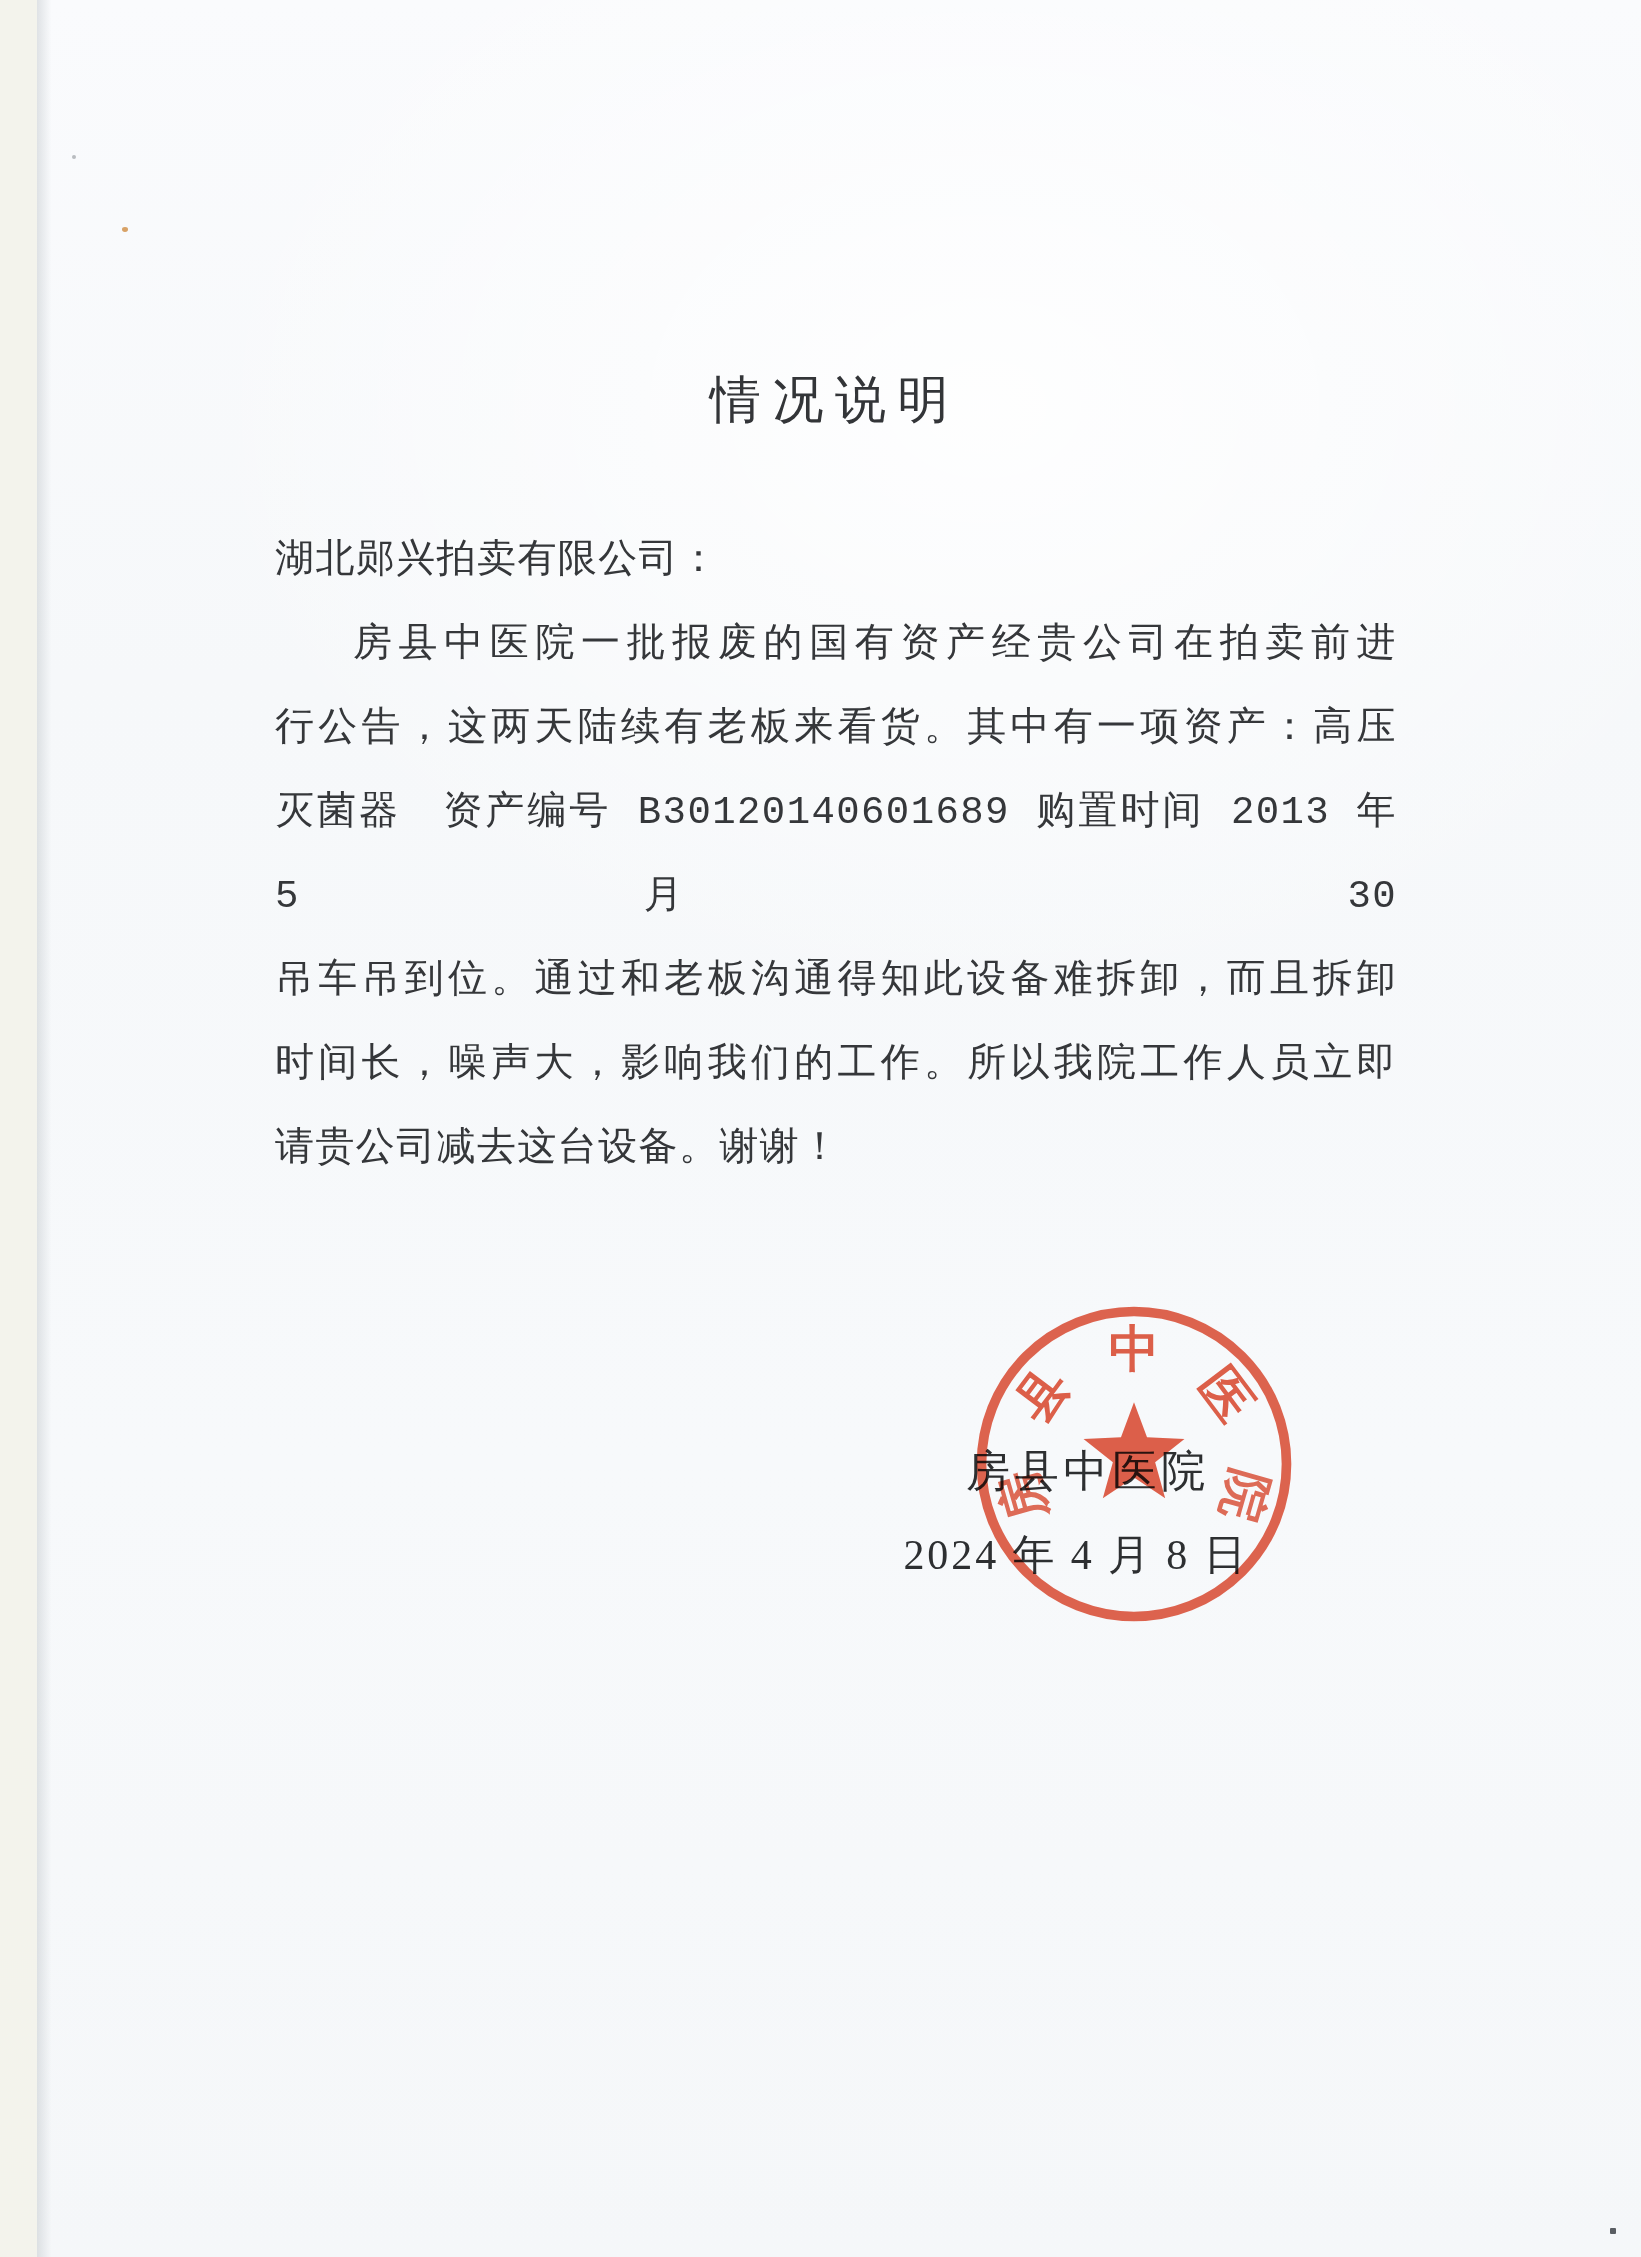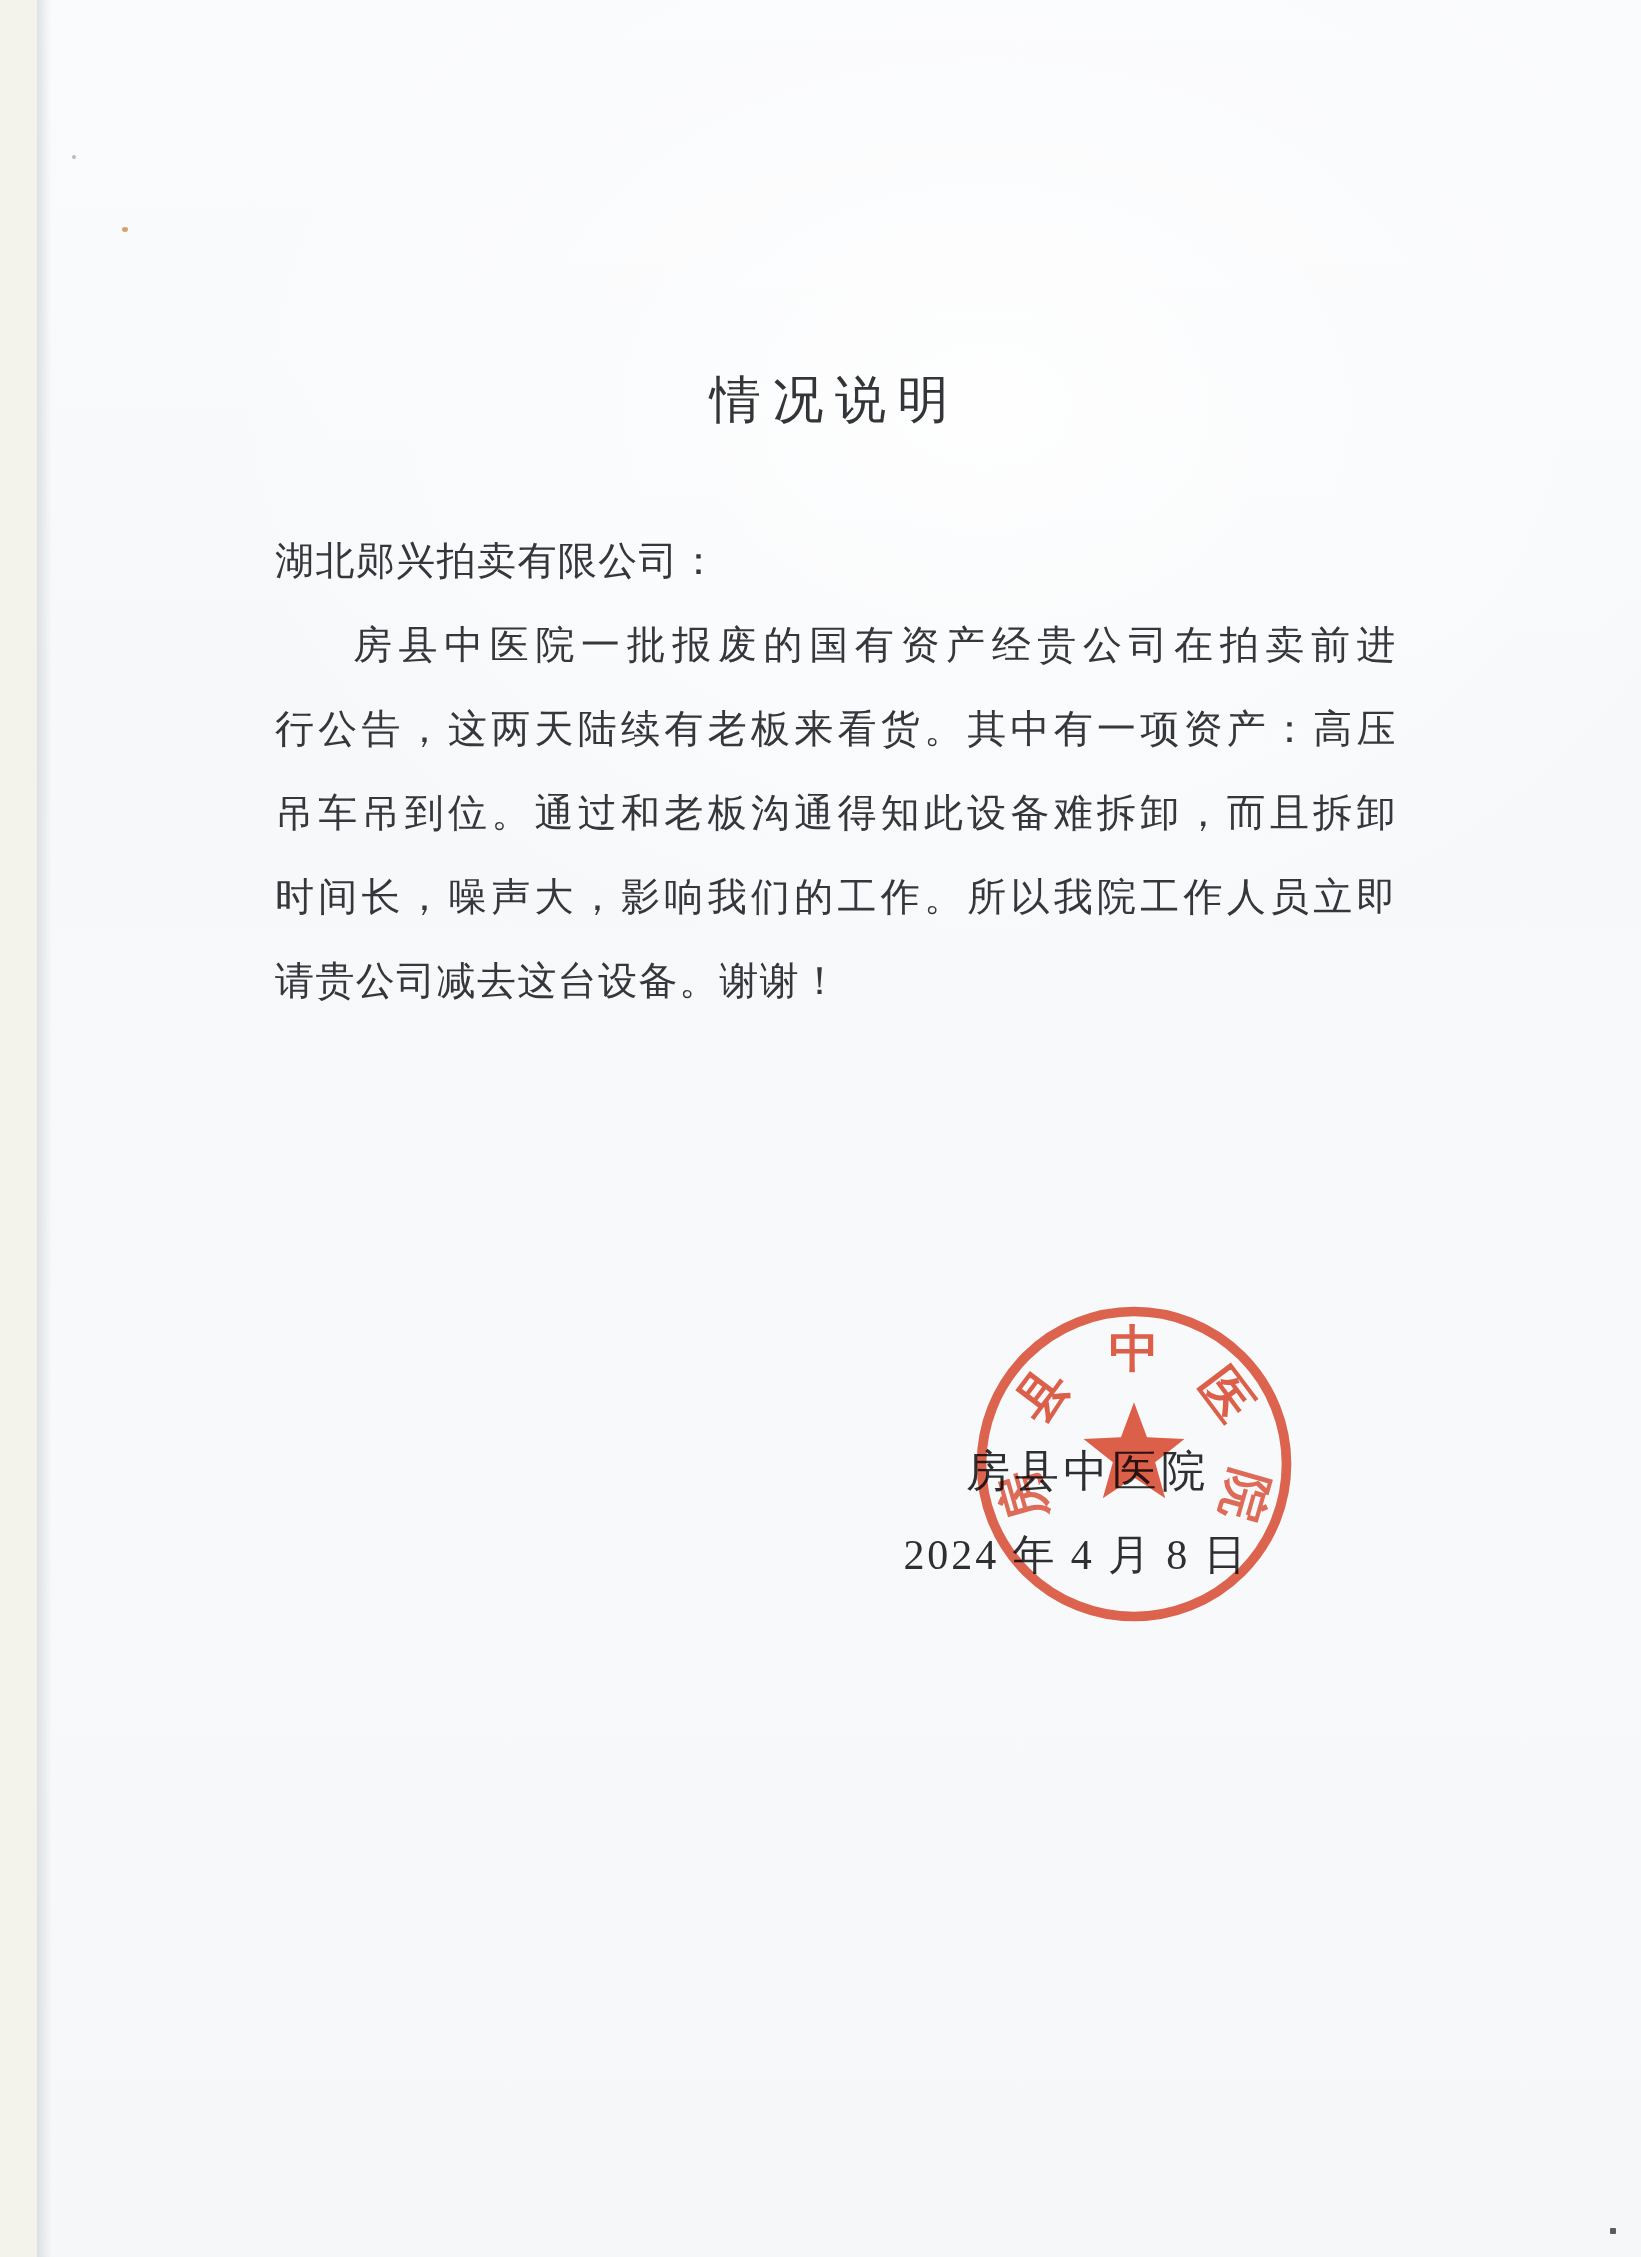--- a/index.html
+++ b/index.html
@@ -29,20 +29,21 @@
     position: absolute; left: 275px; width: 1120px; top: 366px;
     text-align: center;
     font-size: 51px; font-weight: 500; color: #333538;
     letter-spacing: 11.6px;
   }
   .body-block {
     position: absolute; left: 275px; width: 1122px; top: 519px;
     font-size: 39px; color: #35373a;
     line-height: 84px;
     letter-spacing: 1.4px;
+    font-family: Liberation Mono, monospace;
   }
   .line { white-space: nowrap; }
   .line.fill { white-space: normal; text-align: justify; text-align-last: justify; }
   .line.indent { text-indent: 2em; }
   .signature {
     position: absolute; left: 966px; width: 299px; top: 1442px;
     z-index: 2;
     font-size: 44px; color: #2d2f31; letter-spacing: 4.8px;
     white-space: nowrap;
   }
@@ -70,20 +71,21 @@
 
   <div class="edge-strip"></div>
   <div class="edge-shadow"></div>
 
   <div class="title">情况说明</div>
 
   <div class="body-block">
     <div class="line">湖北郧兴拍卖有限公司：</div>
     <div class="line fill indent">房县中医院一批报废的国有资产经贵公司在拍卖前进</div>
     <div class="line fill">行公告，这两天陆续有老板来看货。其中有一项资产：高压</div>
+    <div class="line fill">灭菌器　资产编号 B30120140601689 购置时间 2013 年 5 月 30</div>
     <div class="line fill">吊车吊到位。通过和老板沟通得知此设备难拆卸，而且拆卸</div>
     <div class="line fill">时间长，噪声大，影响我们的工作。所以我院工作人员立即</div>
     <div class="line">请贵公司减去这台设备。谢谢！</div>
   </div>
 
   <div class="signature">房县中医院</div>
   <div class="date">2024 年 4 月 8 日</div>
 
   <svg class="stamp" viewBox="-172 -172 344 344" xmlns="http://www.w3.org/2000/svg">
     <circle cx="0" cy="0" r="158" fill="none" stroke="#e04a30" stroke-width="10" opacity="0.93"></circle>

